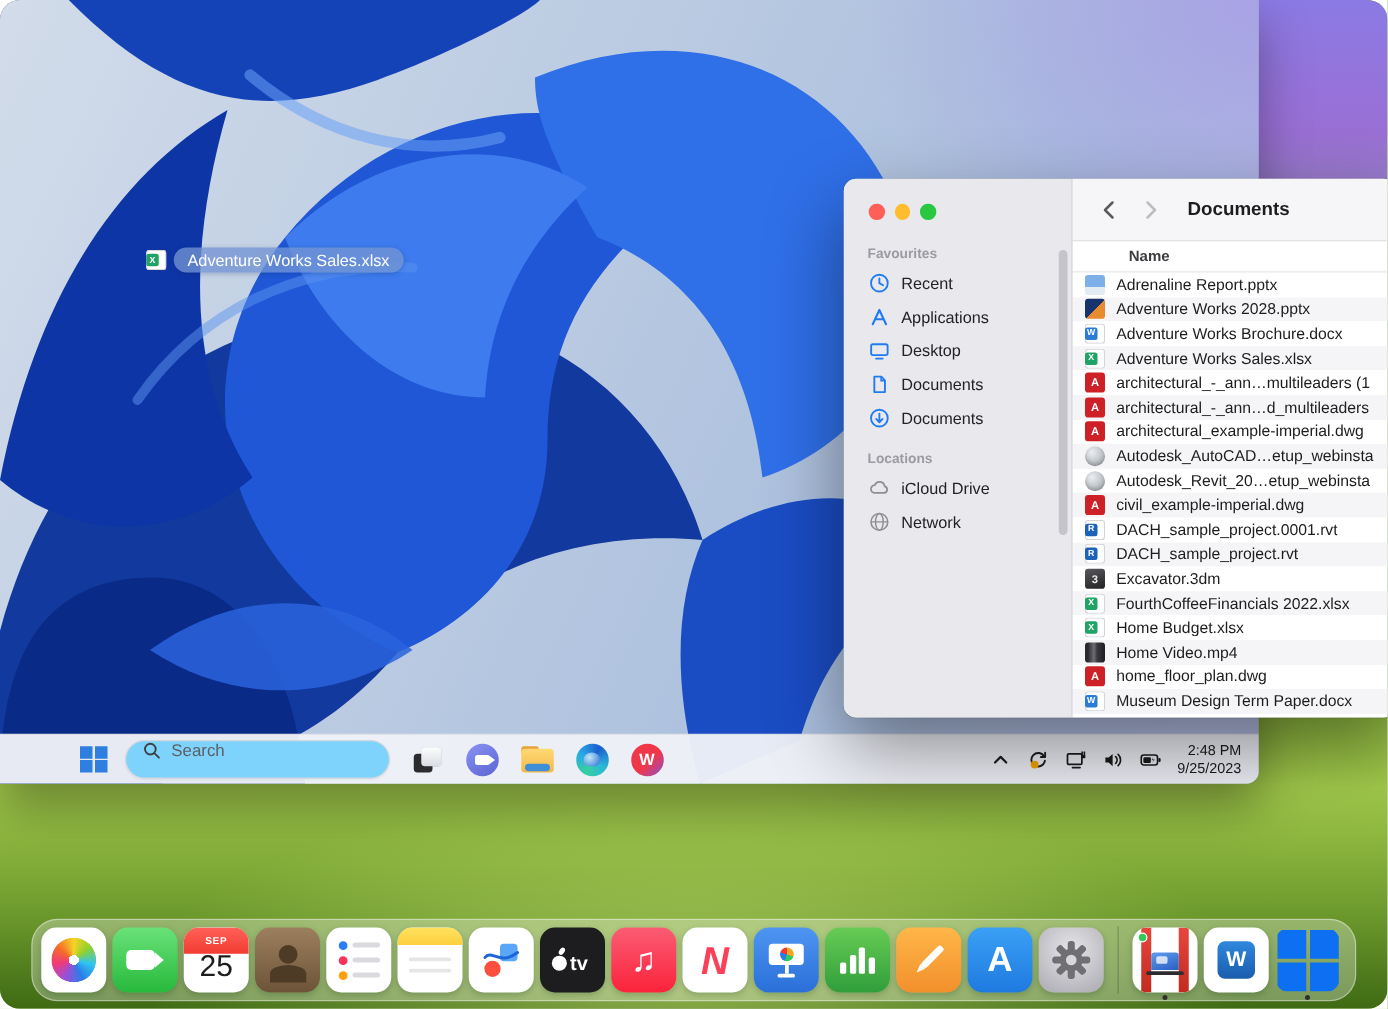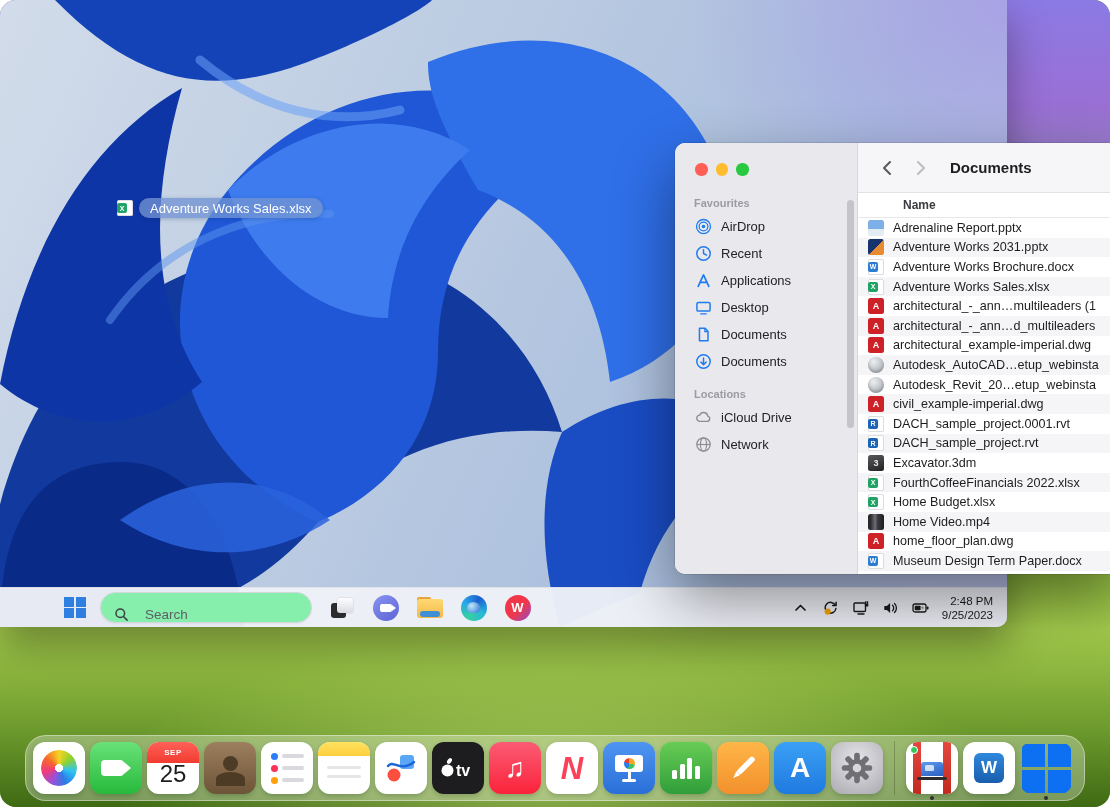--- a/index.html
+++ b/index.html
@@ -20,21 +20,21 @@
       radial-gradient(520px 420px at 100% 0%, rgba(168,158,230,.85), rgba(168,158,230,0) 62%),
       linear-gradient(115deg,#d2dcea 0%,#bccce2 38%,#a9bedd 72%,#b4bbe2 100%);}
   .vm-wall svg{position:absolute;left:0;top:0;}
 
   
   .taskbar{position:absolute;left:0;right:0;bottom:0;height:40px;background:rgba(238,241,247,.97);
     border-top:1px solid rgba(0,0,0,.05);display:flex;align-items:center;padding:0 10px 0 58px;}
   .tb-start{width:34px;height:34px;display:flex;align-items:center;justify-content:center;border-radius:6px;cursor:pointer;}
   .win-logo{display:grid;grid-template-columns:10px 10px;grid-template-rows:10px 10px;gap:1.5px;}
   .win-logo i{background:#2f7fe0;display:block;}
-  .tb-search{display:flex;align-items:flex-end;gap:16px;width:212px;height:31px;margin-left:8px;background:#86efac;
+  .tb-search{display:flex;align-items:flex-start;gap:8px;width:212px;height:31px;margin-left:8px;background:#7dd3fc;
     border:1px solid #d4d7de;border-radius:16px;padding:0 13px;box-shadow:0 1px 2px rgba(0,0,0,.05);}
   .tb-search span{font-size:13.5px;color:#5c6066;}
   .tb-apps{display:flex;align-items:center;gap:9px;margin-left:12px;}
   .tb-btn{width:35px;height:35px;display:flex;align-items:center;justify-content:center;border-radius:6px;position:relative;cursor:pointer;}
   .taskview{position:relative;width:22px;height:20px;}
   .taskview .b{position:absolute;left:0;bottom:0;width:15px;height:15px;background:#2c2c2e;border-radius:3px;}
   .taskview .f{position:absolute;right:0;top:0;width:16px;height:15px;background:linear-gradient(180deg,#fdfdfe,#d9dce2);border-radius:3px;box-shadow:0 0 0 .5px rgba(0,0,0,.12);}
   .chat{width:26px;height:26px;border-radius:50%;background:linear-gradient(145deg,#8a93f2,#5b63d3);display:flex;align-items:center;justify-content:center;}
   .chat .cam{position:relative;width:12px;height:8px;background:#fff;border-radius:2px;}
   .chat .cam:after{content:"";position:absolute;right:-4px;top:1px;border-left:4px solid #fff;border-top:3px solid transparent;border-bottom:3px solid transparent;}
@@ -269,30 +269,20 @@
         <i style="background:#ff5f57"></i>
         <i style="background:#febc2e"></i>
         <i style="background:#28c840"></i>
       </div>
       <div id="sb-sections">
           <div class="sb-sec">
             <span class="sb-title">Favourites</span>
             <div class="sb-item">
               <span class="sb-ic">
                 <svg width="17" height="17" viewBox="0 0 16 16">
-                  <circle cx="8" cy="8" r="6.6" fill="none" stroke="#1f7cf0" stroke-width="1.2"></circle>
-                  <circle cx="8" cy="8" r="4.1" fill="none" stroke="#1f7cf0" stroke-width="1.2"></circle>
-                  <circle cx="8" cy="8" r="1.7" fill="#1f7cf0"></circle>
-                </svg>
-              </span>
-              <span>AirDrop</span>
-            </div>
-            <div class="sb-item">
-              <span class="sb-ic">
-                <svg width="17" height="17" viewBox="0 0 16 16">
                   <circle cx="8" cy="8" r="6.3" fill="none" stroke="#1f7cf0" stroke-width="1.4"></circle>
                   <path d="M8,4.5 V8 L10.8,9.6" fill="none" stroke="#1f7cf0" stroke-width="1.4" stroke-linecap="round"></path>
                 </svg>
               </span>
               <span>Recent</span>
             </div>
             <div class="sb-item">
               <span class="sb-ic">
                 <svg width="17" height="17" viewBox="0 0 16 16">
                   <path d="M3,13.5 L8,2.8 L13,13.5 M4.9,9.8 H11.1" fill="none" stroke="#1f7cf0" stroke-width="1.6" stroke-linecap="round" stroke-linejoin="round"></path>
@@ -369,21 +359,21 @@
       <div class="fd-colhead">
         <span>Name</span>
       </div>
       <div class="fd-list" id="file-list">
           <div class="frow">
             <span class="fi fi-pptx1"></span>
             <span class="fname">Adrenaline Report.pptx</span>
           </div>
           <div class="frow">
             <span class="fi fi-pptx2"></span>
-            <span class="fname">Adventure Works 2031.pptx</span>
+            <span class="fname">Adventure Works 2028.pptx</span>
           </div>
           <div class="frow">
             <span class="fi page fi-docx">
               <em>W</em>
             </span>
             <span class="fname">Adventure Works Brochure.docx</span>
           </div>
           <div class="frow">
             <span class="fi page fi-xlsx">
               <em>X</em>

